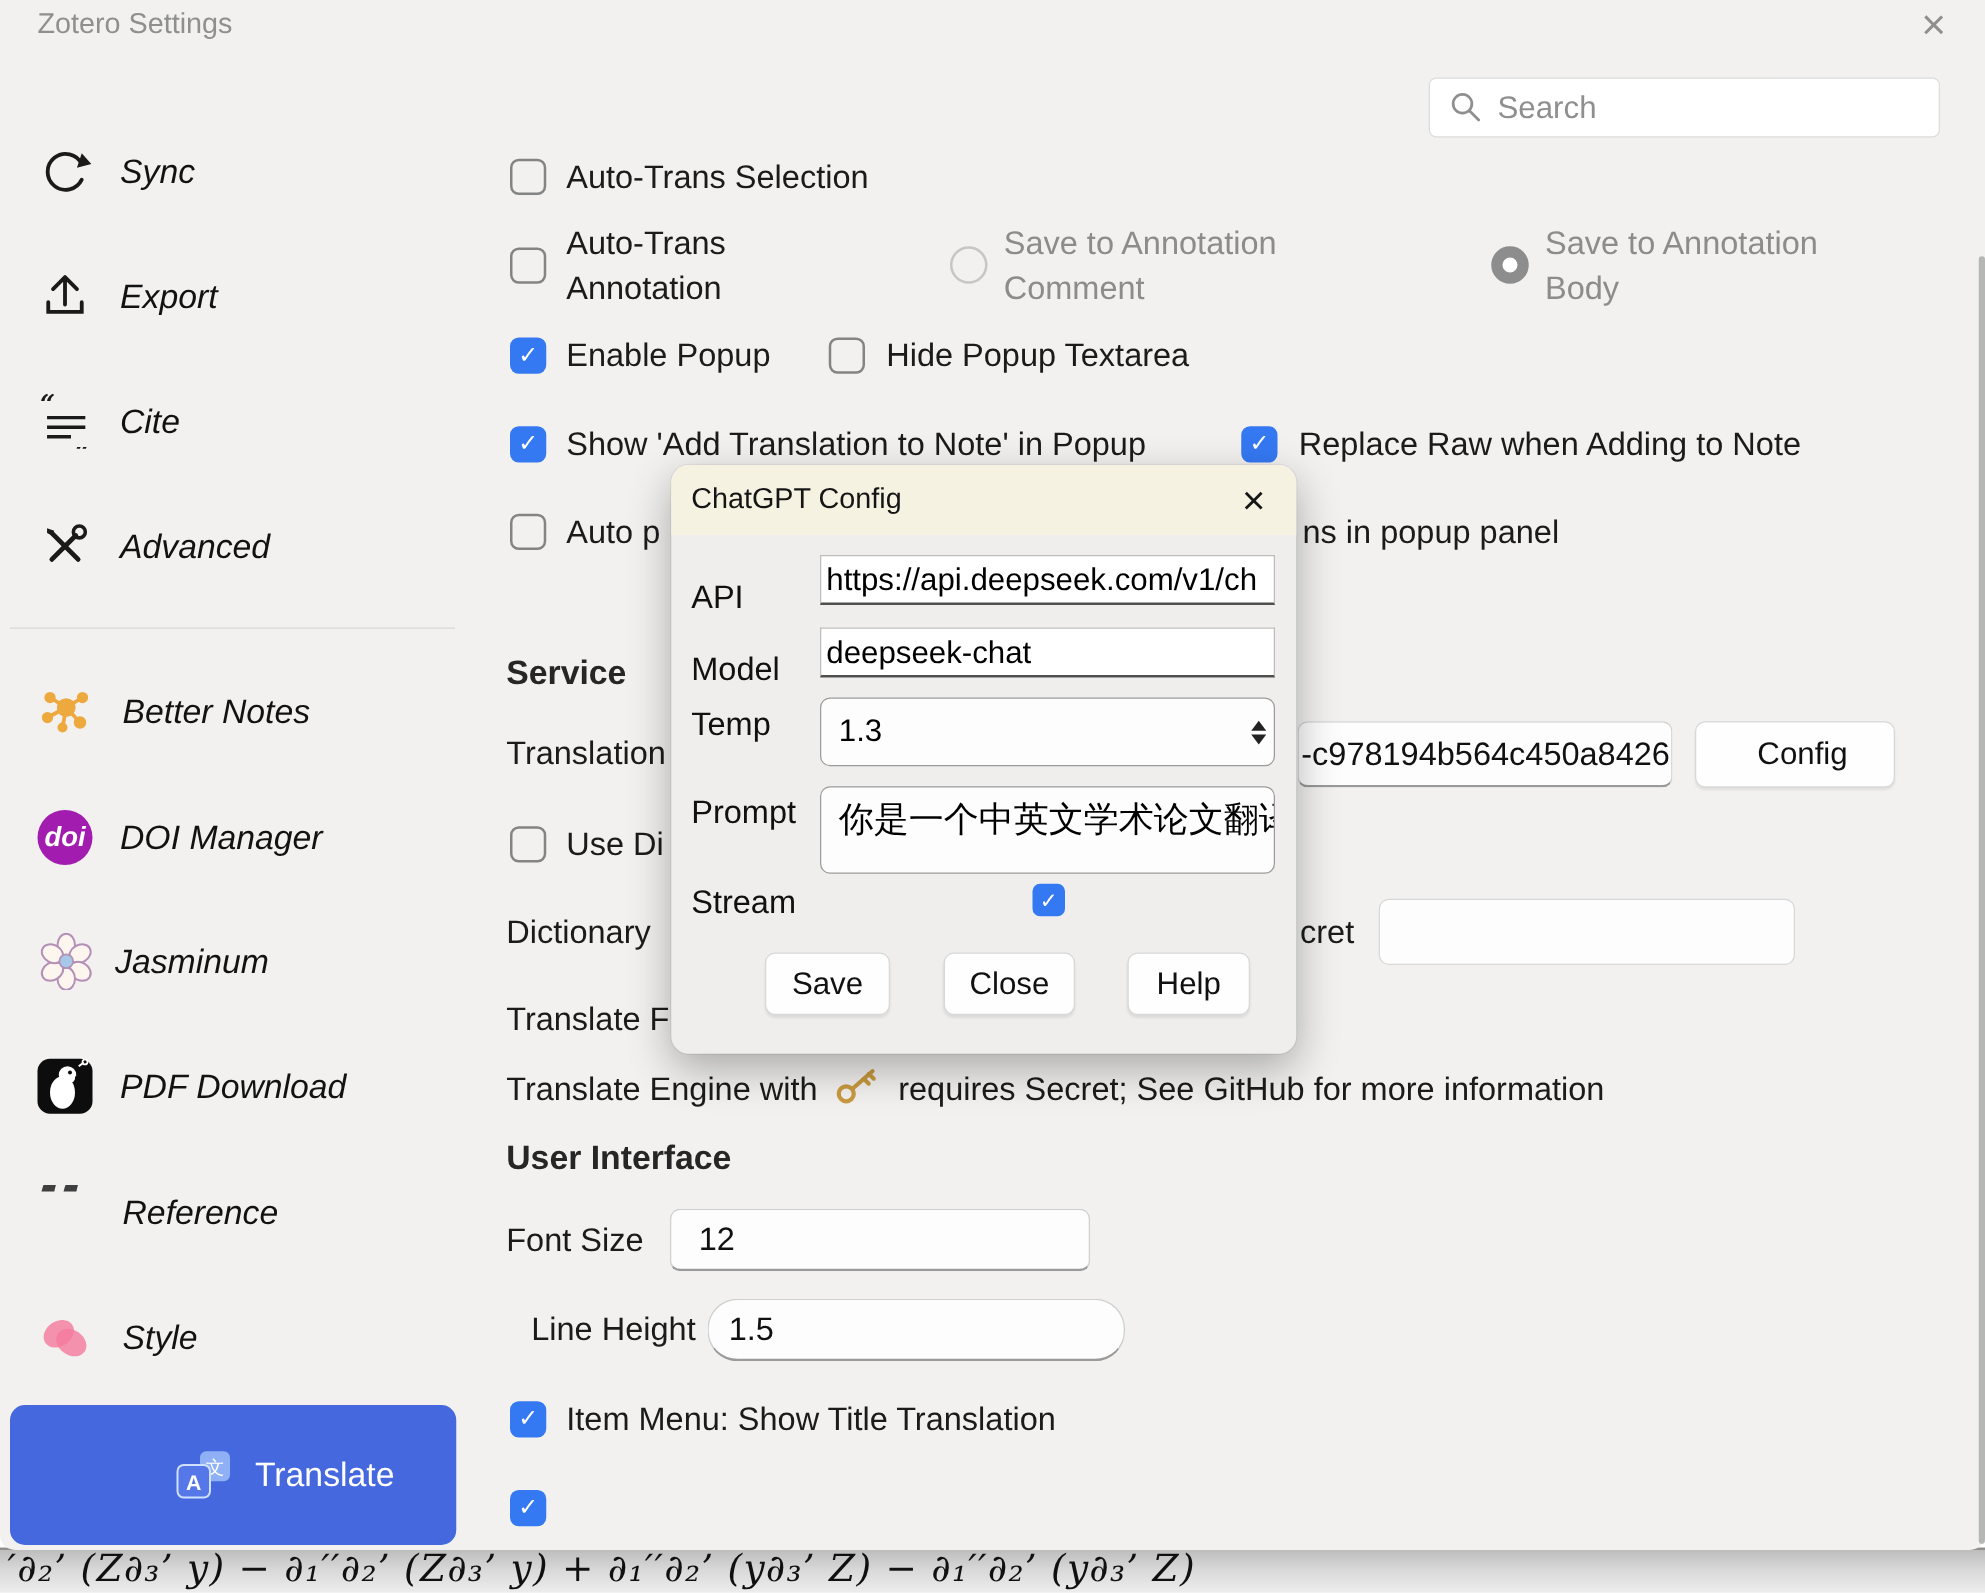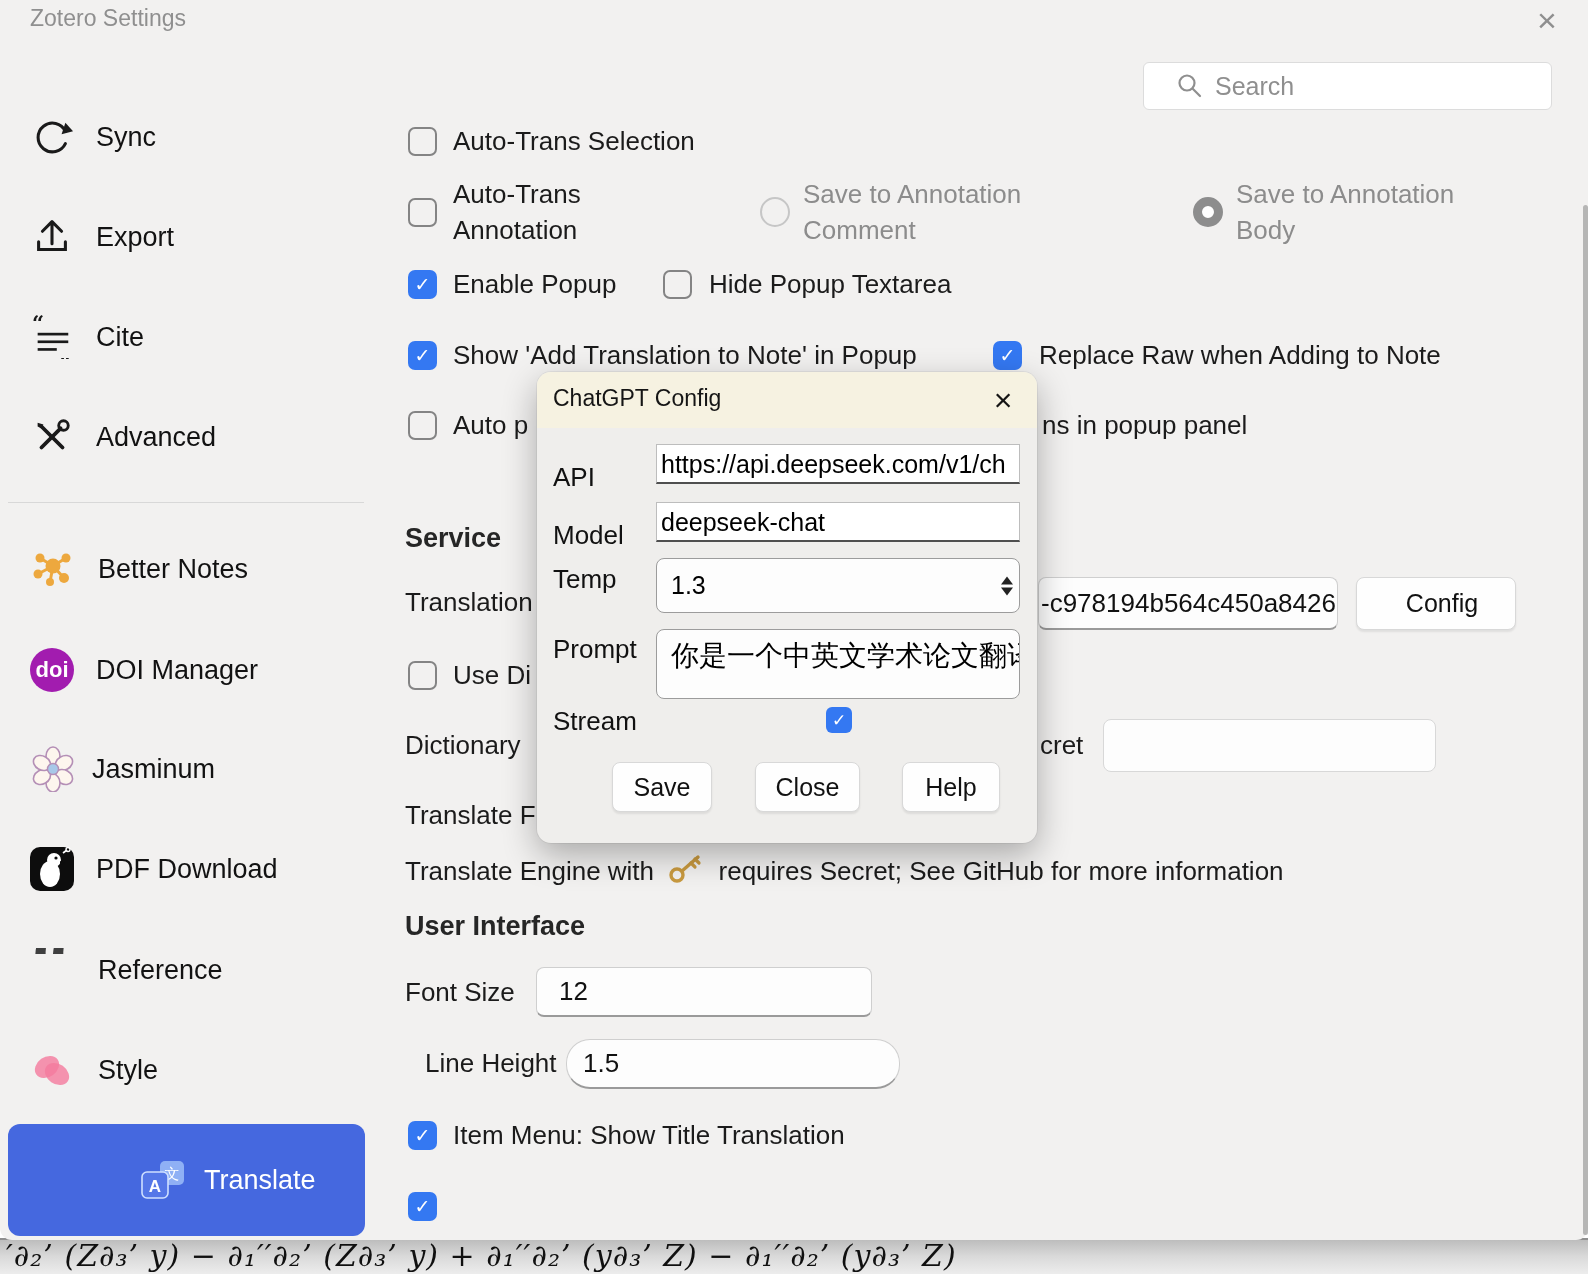--- a/index.html
+++ b/index.html
@@ -15,24 +15,24 @@
   .window{position:absolute;left:0;top:0;width:1588px;height:1240px;background:#f2f1f0;
     border-radius:0 0 12px 12px;}
   .win-title{position:absolute;left:30px;top:5px;font-size:23px;color:#8f8f8f;}
   .win-close{position:absolute;left:1522px;top:-2px;width:50px;height:44px;line-height:44px;
     text-align:center;font-size:34px;color:#8f8f8f;font-weight:300;}
   .scroll-hint{position:absolute;right:0;top:205px;width:5px;height:1030px;background:#858585;
     opacity:.55;border-radius:3px;}
   
   .search{position:absolute;left:1143px;top:62px;width:409px;height:48px;background:#fff;
     border:1px solid #dcdcdc;border-radius:6px;display:flex;align-items:center;gap:12px;
-    padding-left:33px;box-sizing:border-box;}
+    padding-left:16px;box-sizing:border-box;}
   .search .ph{font-size:25px;color:#8f8f8f;}
   
-  .side-item{position:absolute;left:30px;height:64px;display:flex;align-items:center;gap:22px;}
+  .side-item{position:absolute;left:30px;height:64px;display:flex;align-items:center;gap:22px;font-style:italic;}
   .side-item .slabel{font-size:27px;color:#121212;}
   .divider{position:absolute;left:8px;top:502px;width:356px;height:1px;background:#d8d8d8;}
   .translate-btn{position:absolute;left:8px;top:1124px;width:357px;height:112px;
     background:#4568df;border-radius:12px;display:flex;align-items:center;gap:18px;
     padding-left:132px;box-sizing:border-box;}
   .translate-btn .slabel{font-size:27px;color:#ffffff;}
   .icon-badge-doi{width:44px;height:44px;border-radius:50%;background:#a21caf;color:#fff;
     font-weight:bold;font-size:22px;display:flex;align-items:center;justify-content:center;}
   .icon-pdf{width:44px;height:44px;border-radius:10px;background:#0d0d0d;position:relative;}
   .icon-ref{font-family:"DejaVu Serif",serif;font-weight:bold;color:#3f3f3f;font-size:78px;

